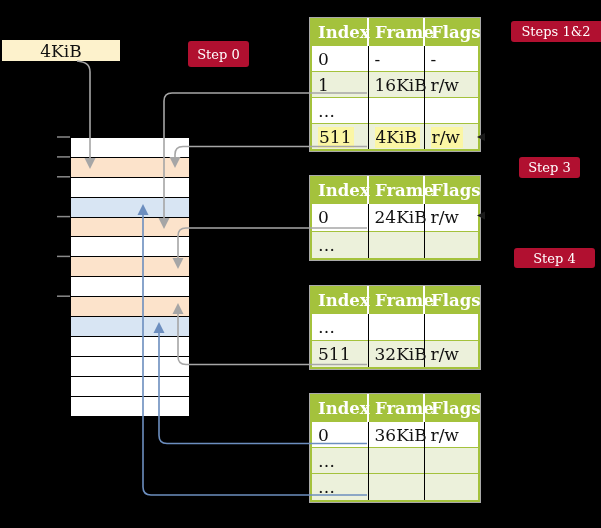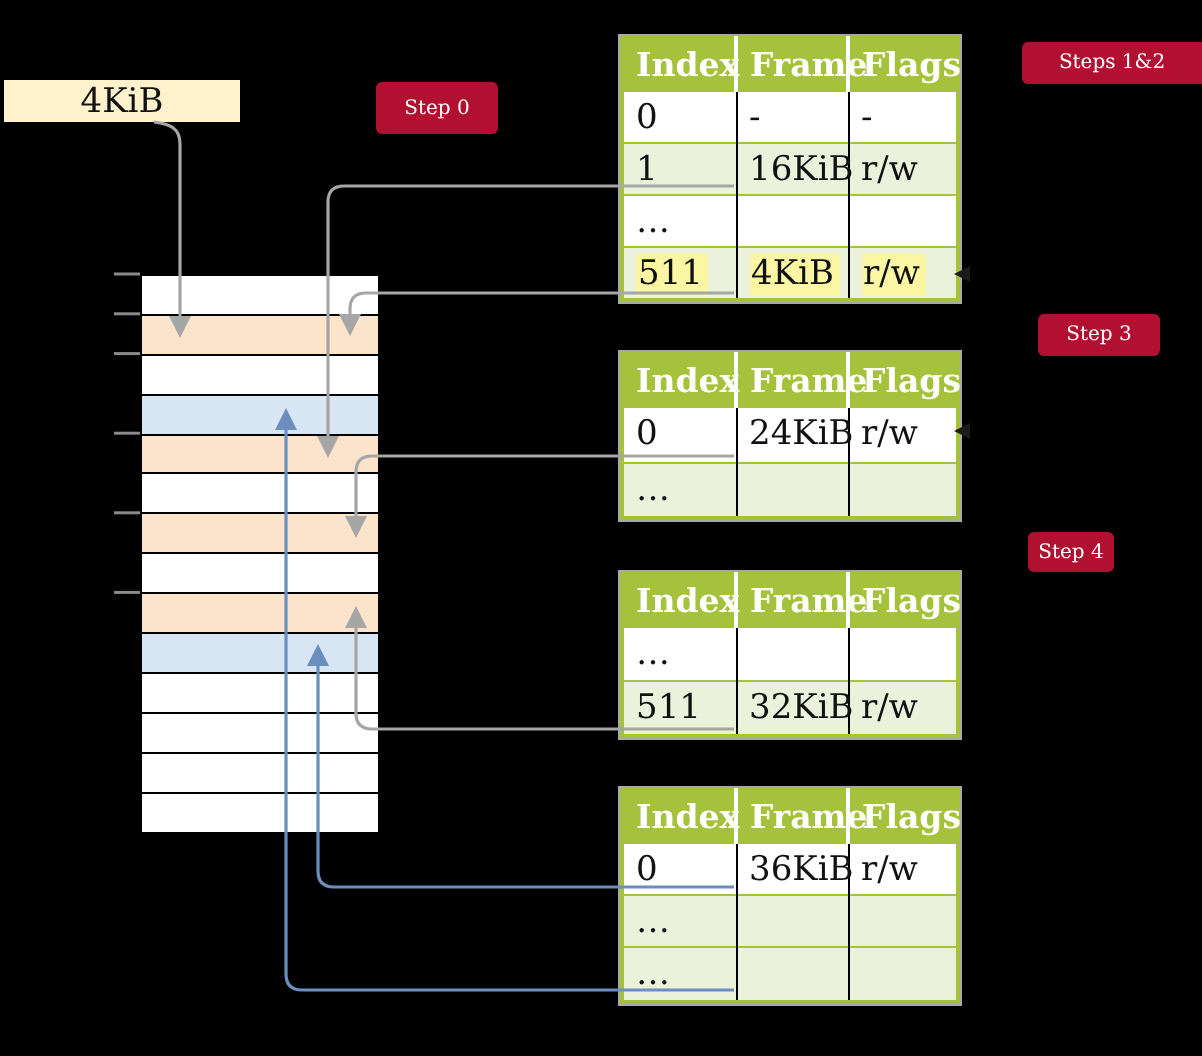--- a/index.html
+++ b/index.html
@@ -13,26 +13,26 @@
   .size-box{
     position:absolute;left:2px;top:40px;width:118px;height:21px;
     background:#fdf2cc;display:flex;align-items:center;justify-content:center;
     font-size:17px;color:#111;z-index:2;
   }
 
   
   .badge{
     position:absolute;background:#b11030;color:#fff;border-radius:3px;
     display:flex;align-items:center;justify-content:center;
-    font-size:10px;z-index:2;
+    font-size:13px;z-index:2;
   }
   .badge.b-step0 {left:188px;top:41px;width:61px;height:26px;}
   .badge.b-steps12{left:511px;top:21px;width:90px;height:21px;border-top-right-radius:0;border-bottom-right-radius:0;}
   .badge.b-step3 {left:519px;top:157px;width:61px;height:21px;}
-  .badge.b-step4 {left:514px;top:266px;width:43px;height:20px;}
+  .badge.b-step4 {left:514px;top:248px;width:81px;height:20px;}
 
   
   .memory{
     position:absolute;left:70px;top:137px;width:120px;height:278.6px;
     border:1.5px solid #000;box-sizing:border-box;z-index:1;background:#fff;
   }
   .mrow{height:19.9px;box-sizing:border-box;border-bottom:1.5px solid #000;}
   .mrow:last-child{border-bottom:none;}
   .mrow.white{background:#ffffff;}
   .mrow.orange{background:#fce3cb;}

